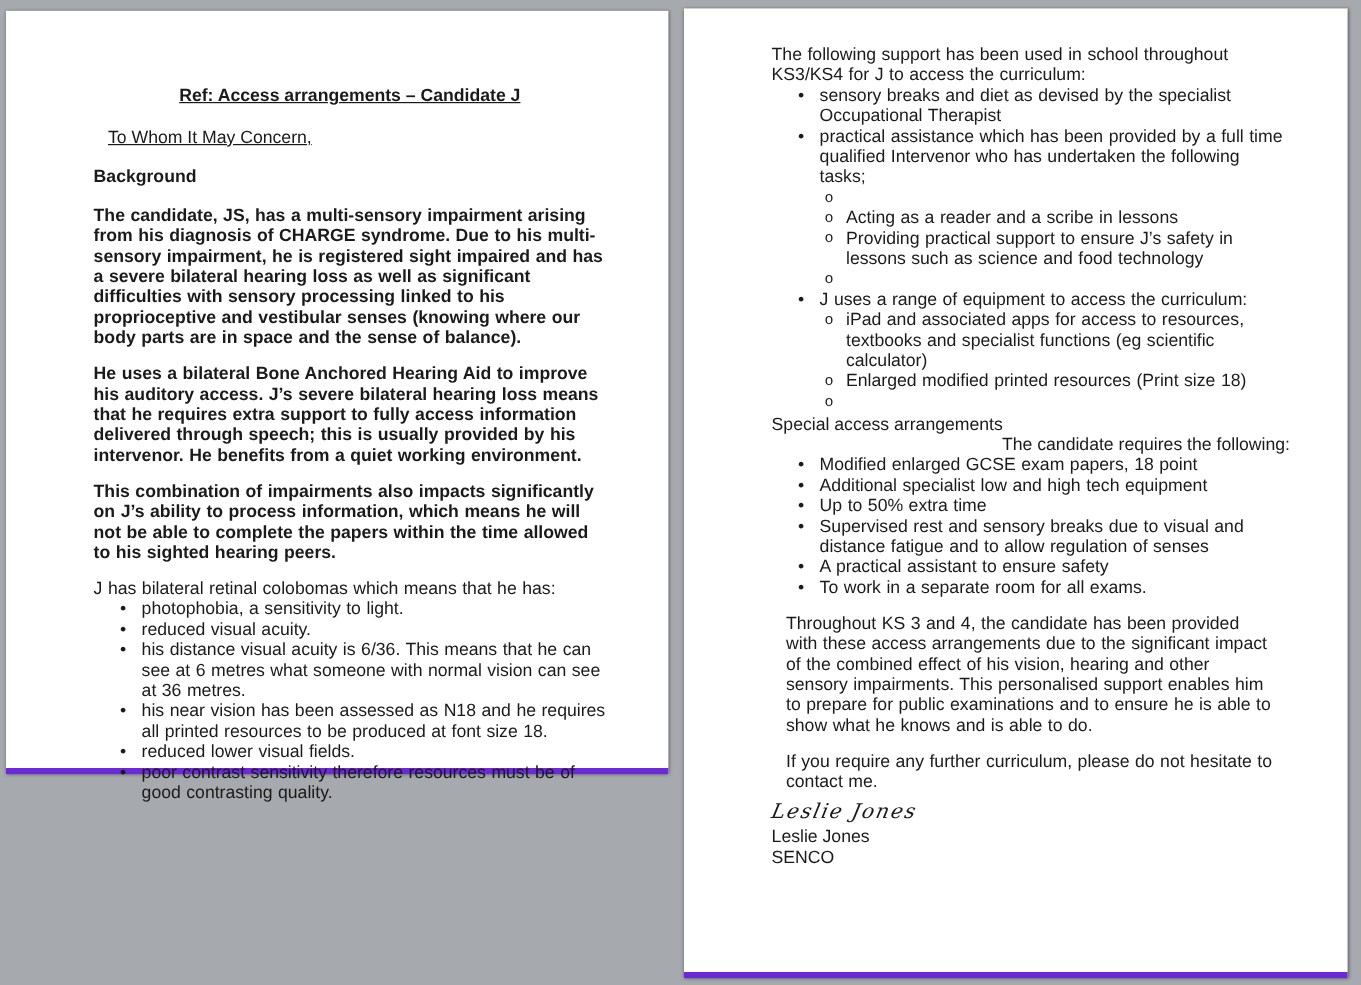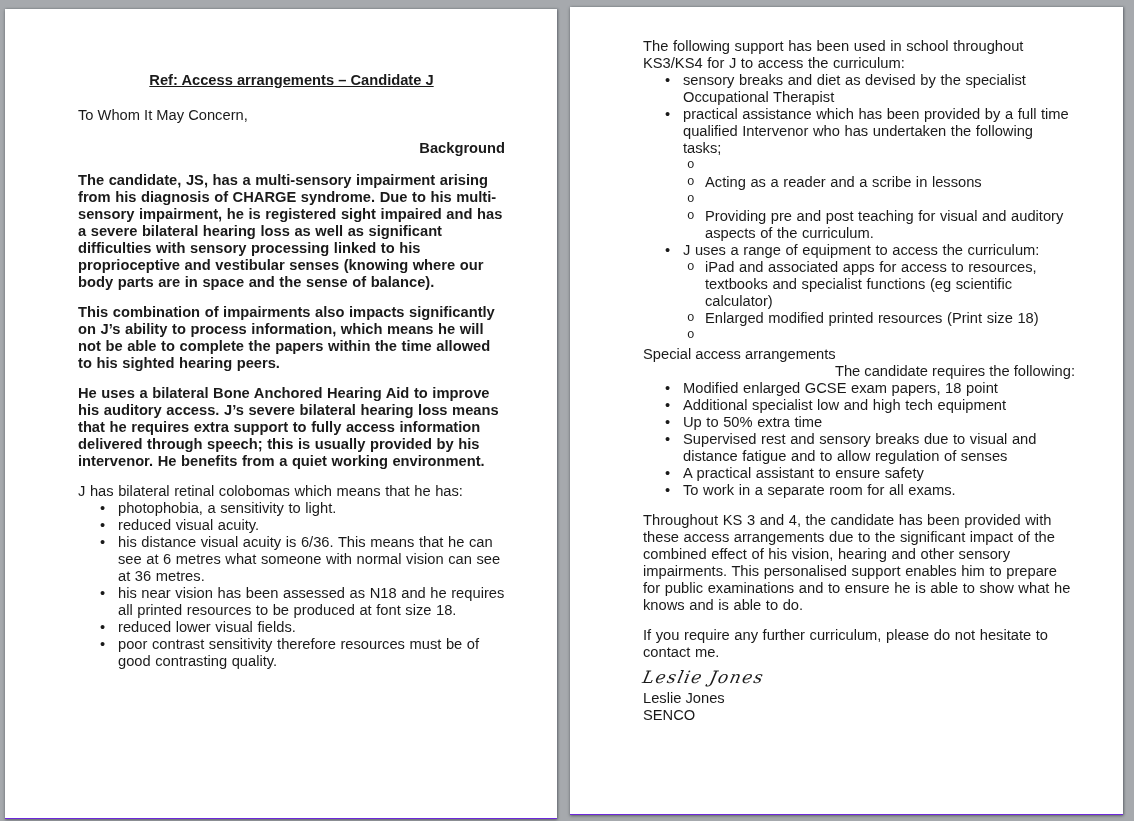--- a/index.html
+++ b/index.html
@@ -6,61 +6,61 @@
   .canvas {
     position:relative; width:1134px; height:821px; overflow:hidden;
     background:#a6a9ad;
     font-family:"Liberation Sans", sans-serif;
     color:#1a1a1a;
   }
   .page {
     position:absolute; background:#ffffff; box-sizing:border-box;
     font-size:14.7px; line-height:17px;
     box-shadow:0 1px 3px rgba(50,55,62,0.55), 1px 0 2px rgba(50,55,62,0.35);
-    border-bottom:1px solid #6d28d9;
+    border-bottom:5px solid #6d28d9;
   }
-  .page1 { left:5px; top:9px;  width:552px; height:810px; padding:63px 52px 0 73px; }
+  .page1 { left:5px; top:9px;  width:552px; height:636px; padding:63px 52px 0 73px; }
   .page2 { left:570px; top:7px; width:553px; height:808px; padding:31px 48px 0 73px; }
 
   .title { font-weight:bold; text-decoration:underline; text-align:center; margin:0 0 18px; }
-  .salutation { margin:0 0 16px; }
-  .section-heading { font-weight:bold; margin:0 0 15px;text-align:right; }
+  .salutation { margin:0 12px 16px;text-decoration:underline; }
+  .section-heading { font-weight:bold; margin:0 0 15px; }
   .para { margin:0 0 13px; word-spacing:0.5px;font-weight:bold; }
   .list-intro { margin:0; word-spacing:0.5px; }
 
   .li { display:flex; word-spacing:0.5px; }
   .li .mk { flex:0 0 18px; margin-left:22px; }
   .li .tx { flex:1; }
   .li.l2 .mk { flex:0 0 18px; margin-left:44px; font-family:"Liberation Mono", monospace; font-size:12.5px; }
 
   .special-heading { font-weight:normal; margin:2px 0 0; }
   .req-intro { margin:0;text-align:right; }
-  .closing { margin:13px 0 0; word-spacing:0.5px; }
+  .closing { margin:13px 12px 0; word-spacing:0.5px; }
   .closing + .closing { margin-top:13px; }
 
   .signature {
     display:inline-block; margin:8px 0 4px;
     font-family:"DejaVu Serif", serif; font-style:italic;
     font-size:17px; letter-spacing:1.5px; transform:skewX(-12deg);
   }
   .sign-name, .sign-role { line-height:17px; }
 </style>
 </head>
 <body>
 
 <div class="canvas">
 
   <div class="page page1">
     <div class="title">Ref: Access arrangements – Candidate J</div>
     <p class="salutation">To Whom It May Concern,</p>
     <p class="section-heading">Background</p>
 
     <p class="para">The candidate, JS, has a multi-sensory impairment arising from his diagnosis of CHARGE syndrome. Due to his multi-sensory impairment, he is registered sight impaired and has a severe bilateral hearing loss as well as significant difficulties with sensory processing linked to his proprioceptive and vestibular senses (knowing where our body parts are in space and the sense of balance).</p>
+    <p class="para">He uses a bilateral Bone Anchored Hearing Aid to improve his auditory access. J’s severe bilateral hearing loss means that he requires extra support to fully access information delivered through speech; this is usually provided by his intervenor. He benefits from a quiet working environment.</p>
     <p class="para">This combination of impairments also impacts significantly on J’s ability to process information, which means he will not be able to complete the papers within the time allowed to his sighted hearing peers.</p>
-    <p class="para">He uses a bilateral Bone Anchored Hearing Aid to improve his auditory access. J’s severe bilateral hearing loss means that he requires extra support to fully access information delivered through speech; this is usually provided by his intervenor. He benefits from a quiet working environment.</p>
 
     <p class="list-intro">J has bilateral retinal colobomas which means that he has:</p>
     <div>
       <div class="li l1">
         <span class="mk">•</span>
         <span class="tx">photophobia, a sensitivity to light.</span>
       </div>
       <div class="li l1">
         <span class="mk">•</span>
         <span class="tx">reduced visual acuity.</span>
@@ -99,24 +99,24 @@
       </div>
       <div class="li l2">
         <span class="mk">o</span>
       </div>
       <div class="li l2">
         <span class="mk">o</span>
         <span class="tx">Acting as a reader and a scribe in lessons</span>
       </div>
       <div class="li l2">
         <span class="mk">o</span>
+        <span class="tx">Providing practical support to ensure J’s safety in lessons such as science and food technology</span>
       </div>
       <div class="li l2">
         <span class="mk">o</span>
-        <span class="tx">Providing pre and post teaching for visual and auditory aspects of the curriculum.</span>
       </div>
 
       <div class="li l1">
         <span class="mk">•</span>
         <span class="tx">J uses a range of equipment to access the curriculum:</span>
       </div>
       <div class="li l2">
         <span class="mk">o</span>
         <span class="tx">iPad and associated apps for access to resources, textbooks and specialist functions (eg scientific calculator)</span>
       </div>

